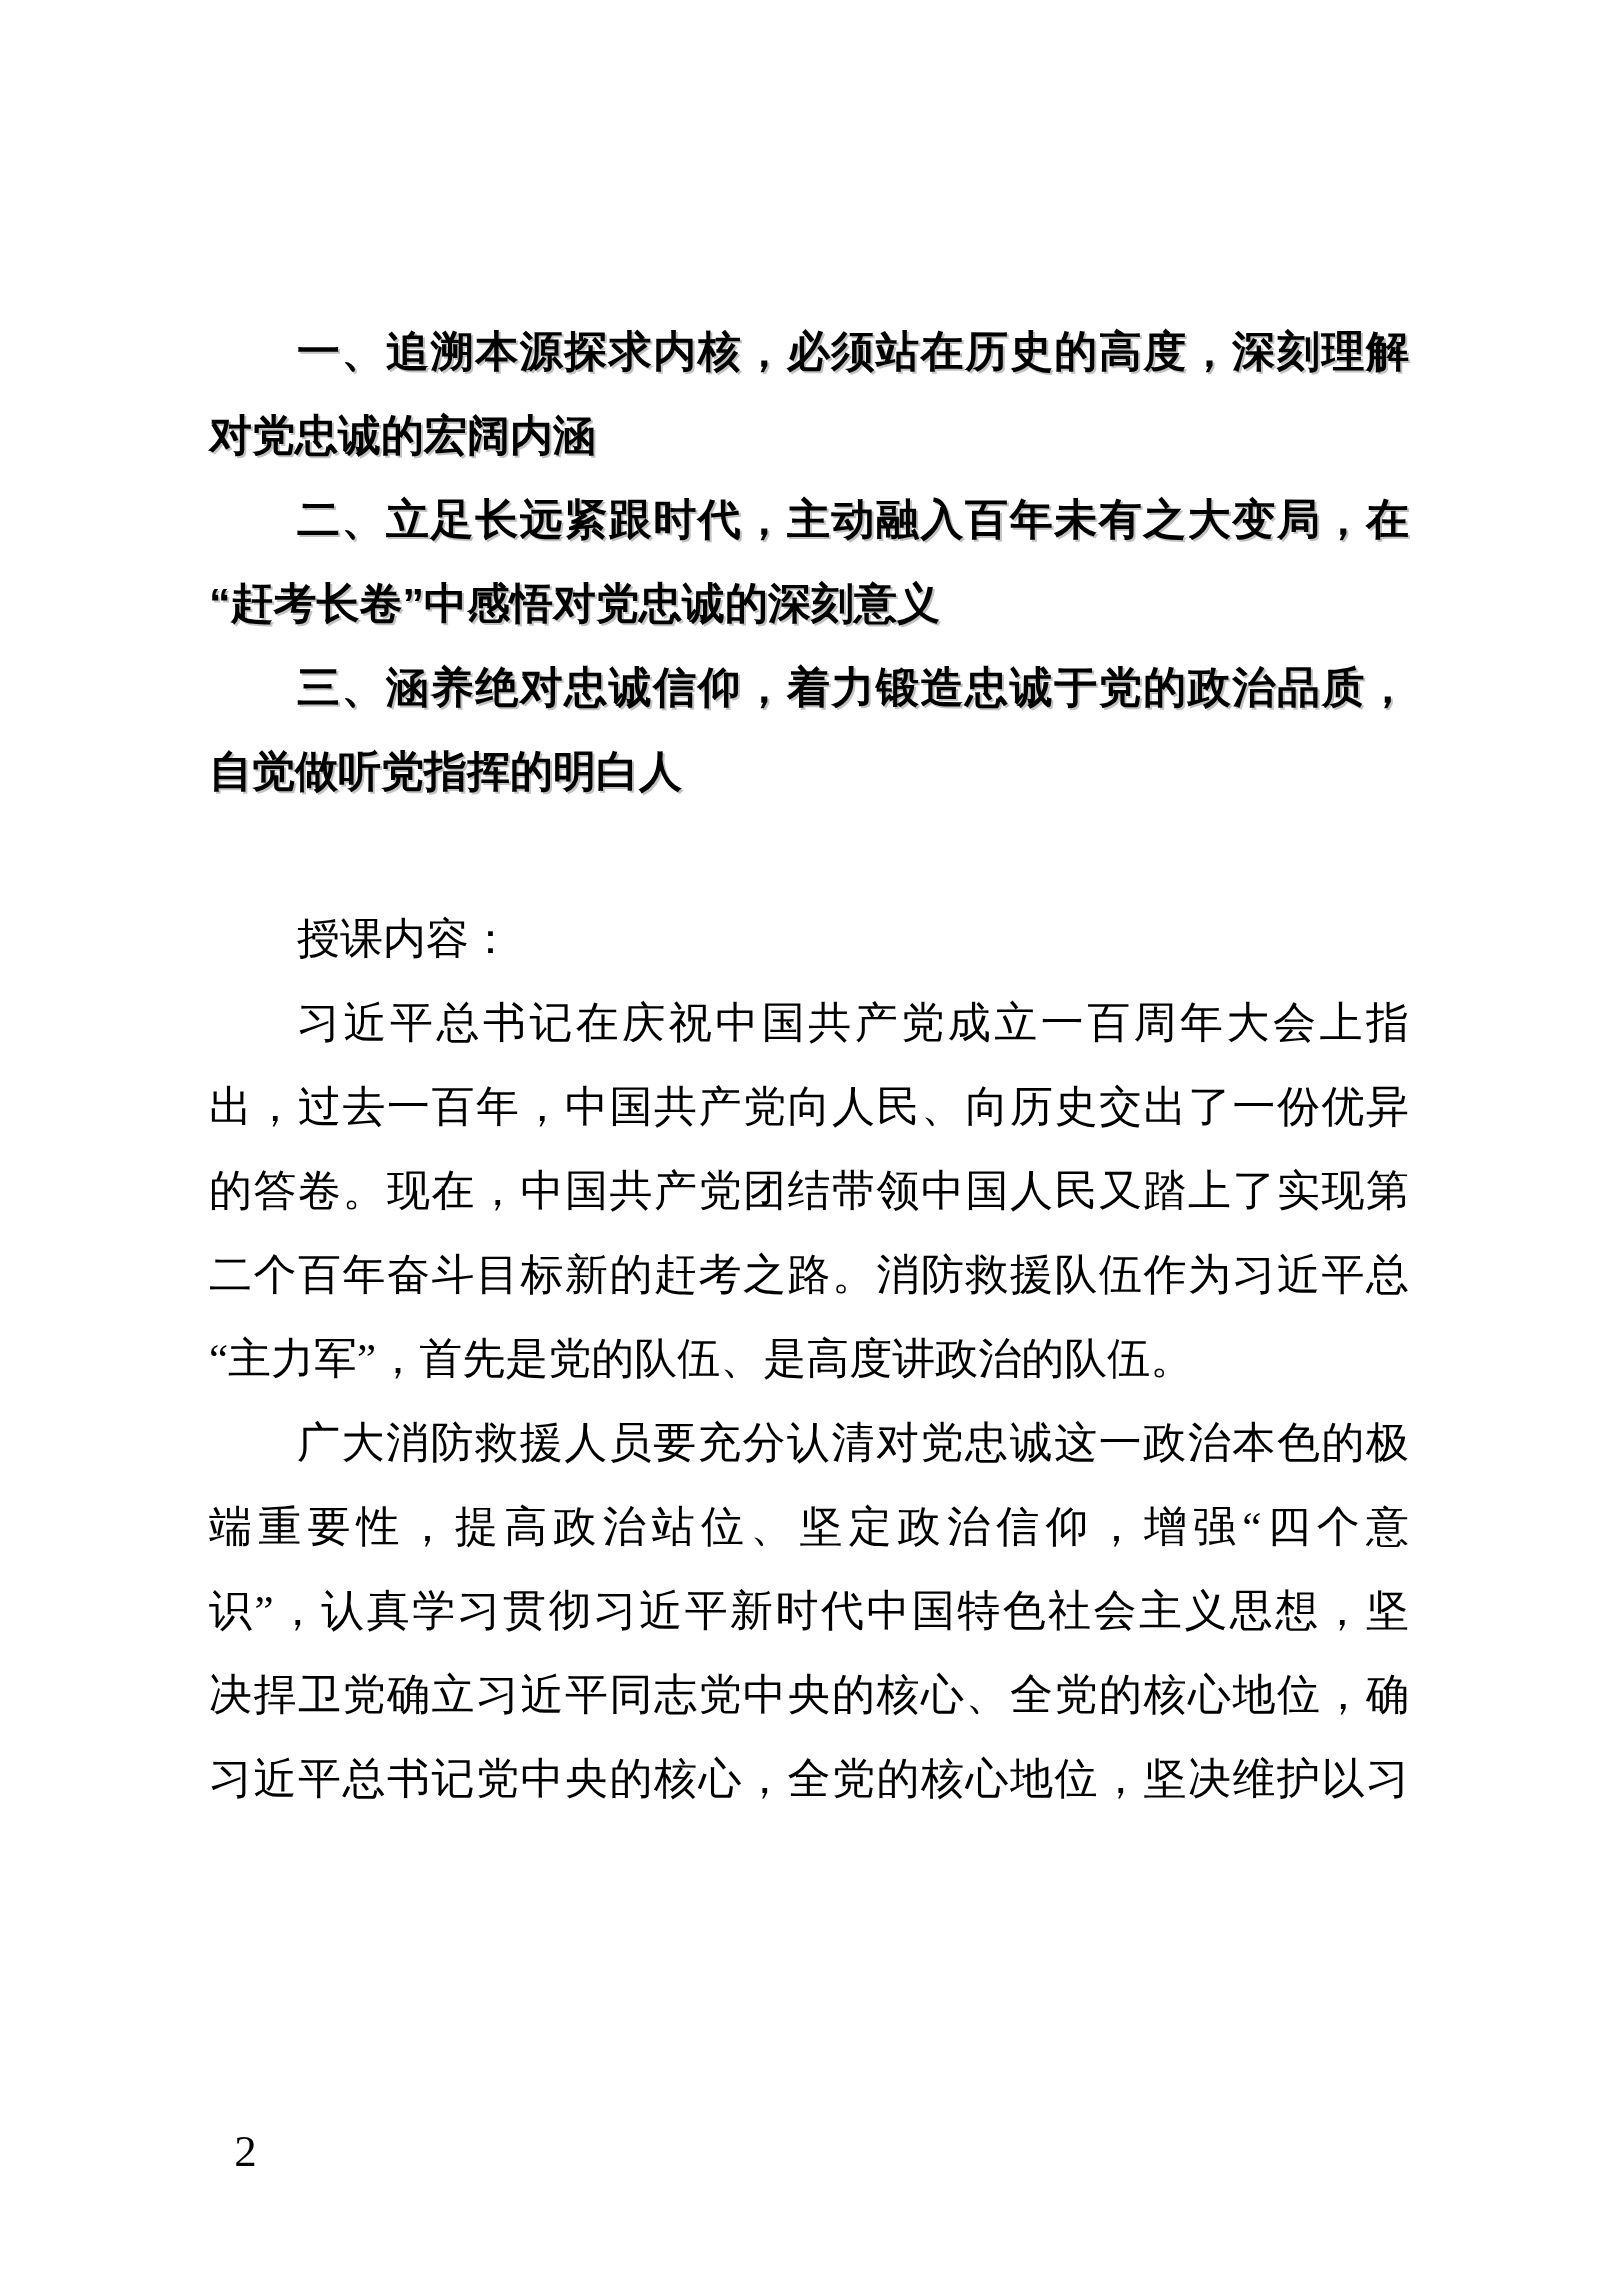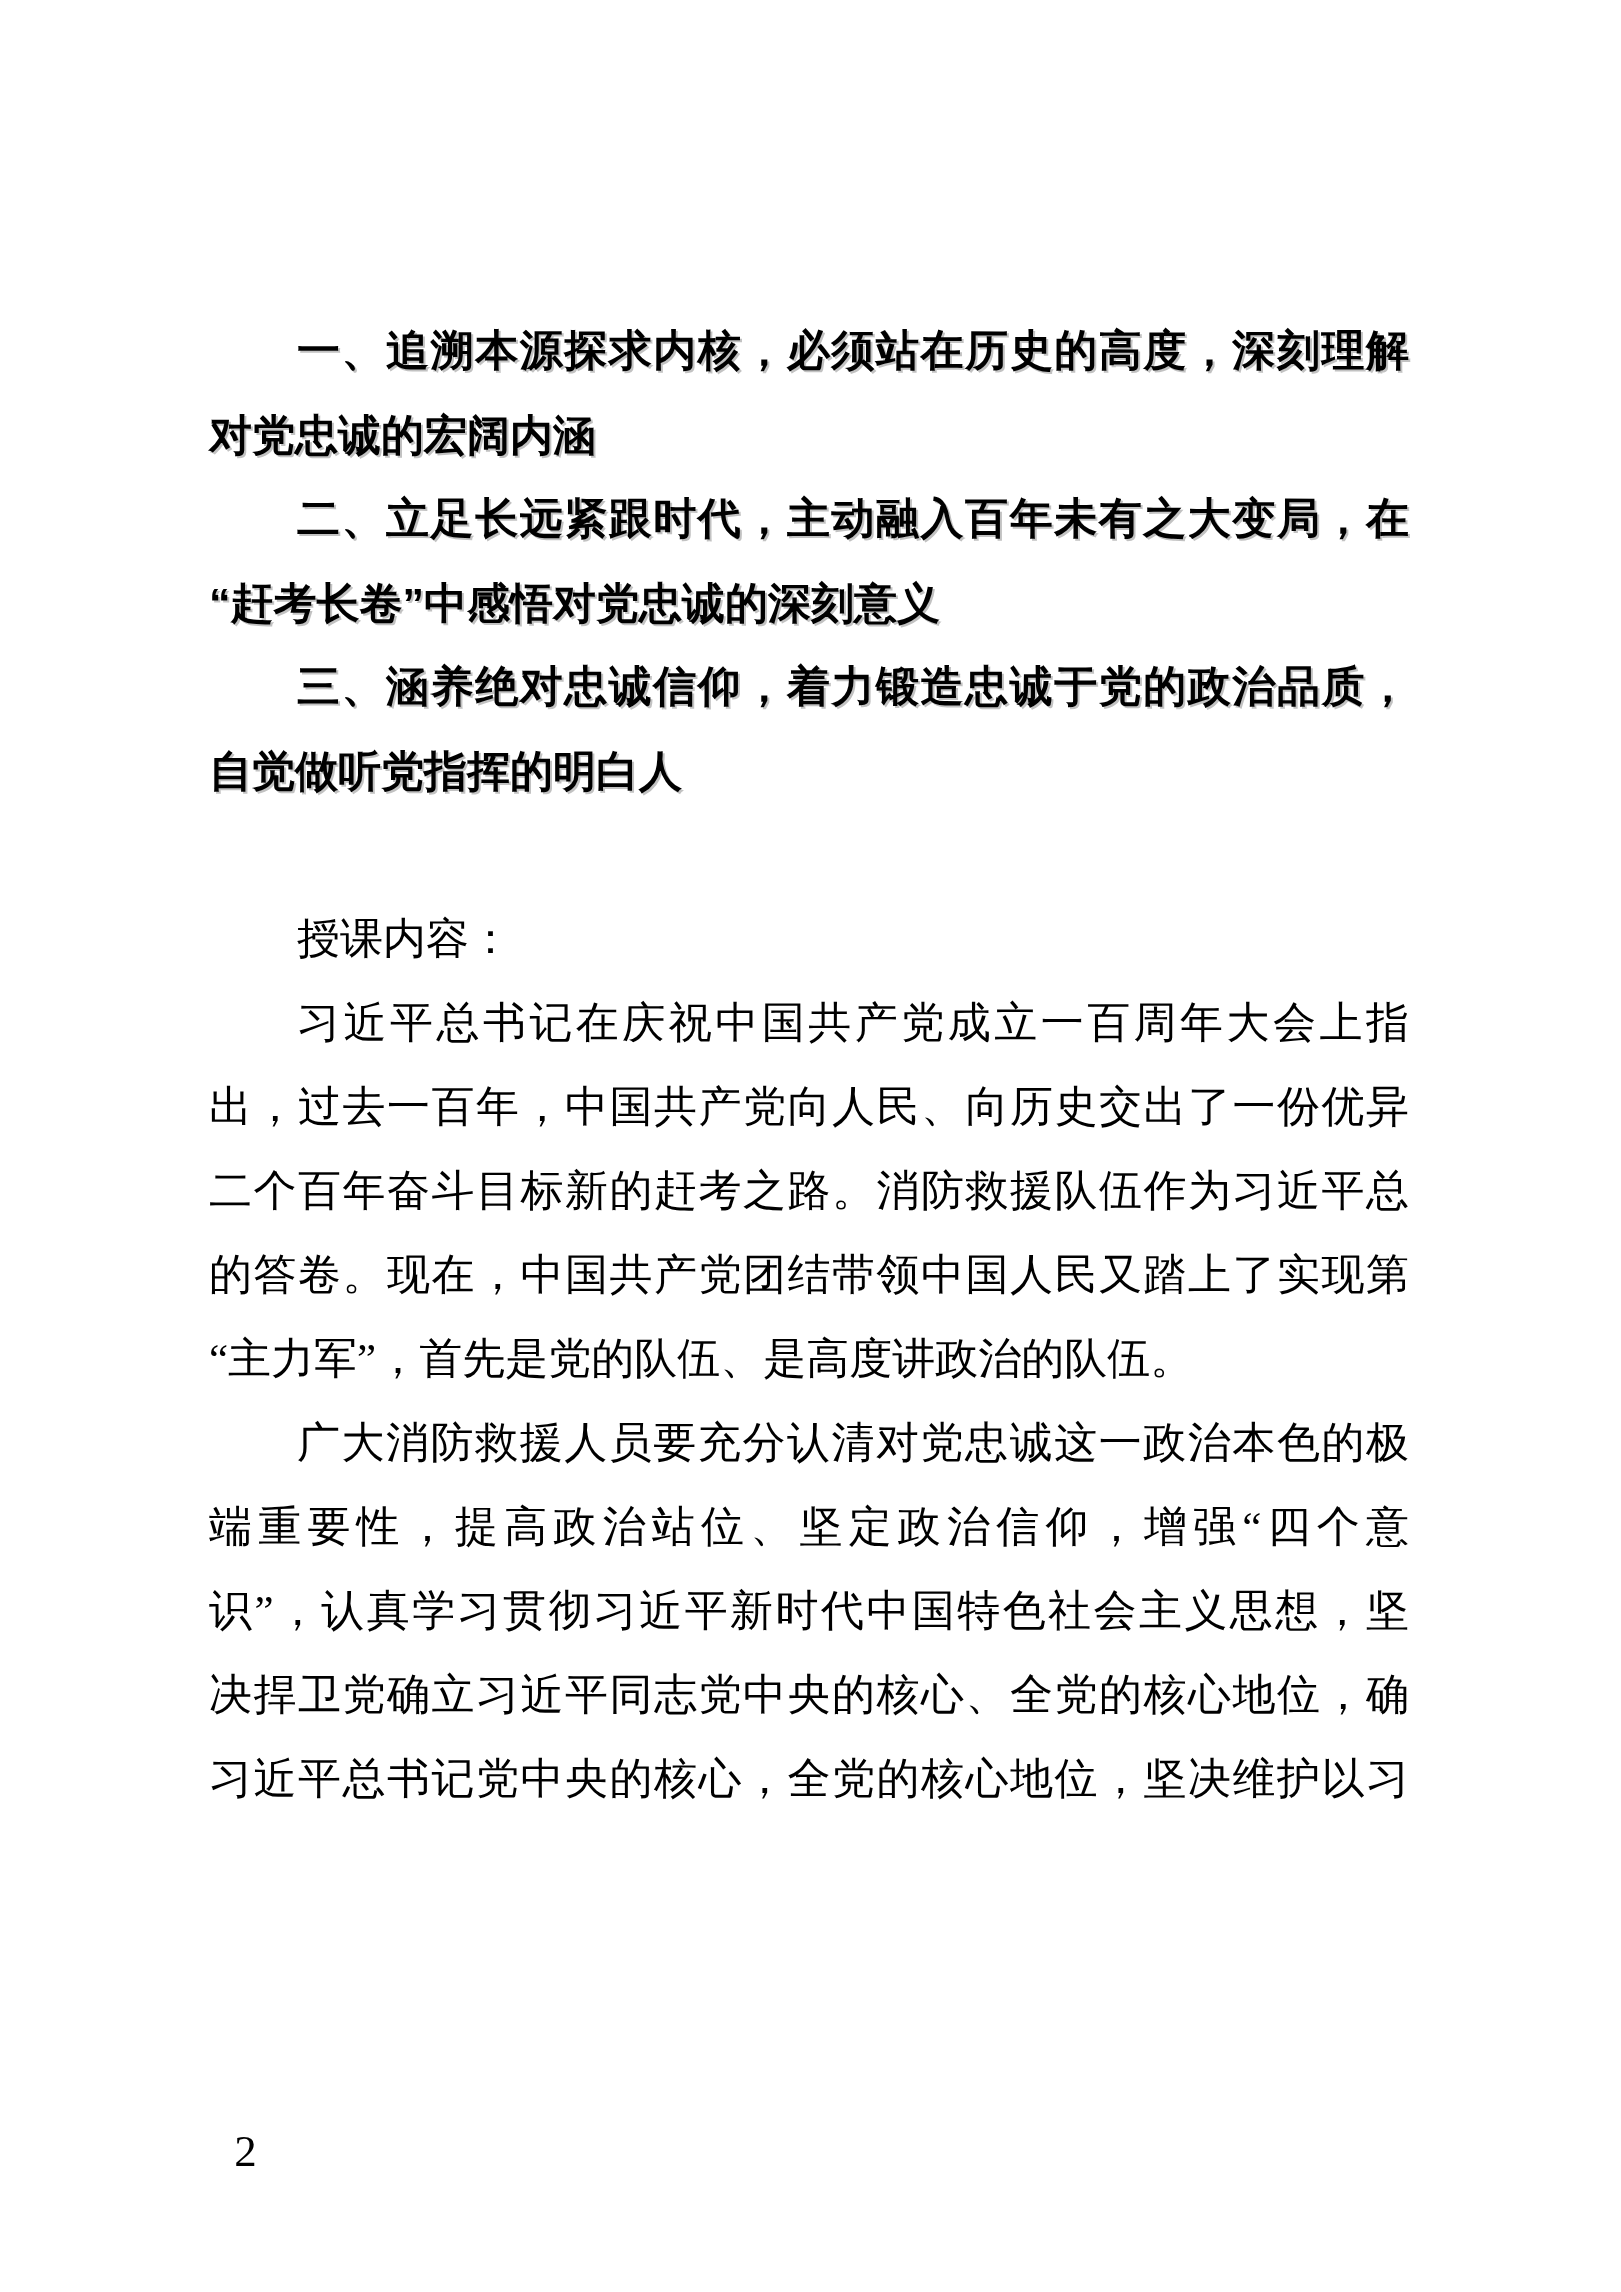--- a/index.html
+++ b/index.html
@@ -32,21 +32,20 @@
     font-family: "Liberation Sans", "DejaVu Sans", sans-serif;
     font-weight: 900;
     text-shadow: 2px 2px 0 rgba(120,120,120,0.45);
   }
   .body-line {
     font-family: "Liberation Serif", "DejaVu Serif", serif;
     font-weight: 400;
   }
   .indent {
     text-indent: 88px;
-    font-family: Liberation Serif, serif;
   }
   .stretch {
     text-align: justify;
     text-align-last: justify;
     white-space: normal;
   }
   .left {
     text-align: left;
   }
   .spacer-line {
@@ -80,22 +79,22 @@
 
     <div class="line heading-line indent stretch">三、涵养绝对忠诚信仰，着力锻造忠诚于党的政治品质，</div>
     <div class="line heading-line left">自觉做听党指挥的明白人</div>
 
     <div class="spacer-line"></div>
 
     <div class="line body-line indent left">授课内容：</div>
 
     <div class="line body-line indent stretch">习近平总书记在庆祝中国共产党成立一百周年大会上指</div>
     <div class="line body-line stretch">出，过去一百年，中国共产党向人民、向历史交出了一份优异</div>
+    <div class="line body-line stretch">的答卷。现在，中国共产党团结带领中国人民又踏上了实现第</div>
     <div class="line body-line stretch">二个百年奋斗目标新的赶考之路。消防救援队伍作为习近平总</div>
-    <div class="line body-line stretch">的答卷。现在，中国共产党团结带领中国人民又踏上了实现第</div>
     <div class="line body-line left">“主力军”，首先是党的队伍、是高度讲政治的队伍。</div>
 
     <div class="line body-line indent stretch">广大消防救援人员要充分认清对党忠诚这一政治本色的极</div>
     <div class="line body-line stretch">端重要性，提高政治站位、坚定政治信仰，增强“四个意</div>
     <div class="line body-line stretch">识”，认真学习贯彻习近平新时代中国特色社会主义思想，坚</div>
     <div class="line body-line stretch">决捍卫党确立习近平同志党中央的核心、全党的核心地位，确</div>
     <div class="line body-line stretch">习近平总书记党中央的核心，全党的核心地位，坚决维护以习</div>
 
   </div>
 

